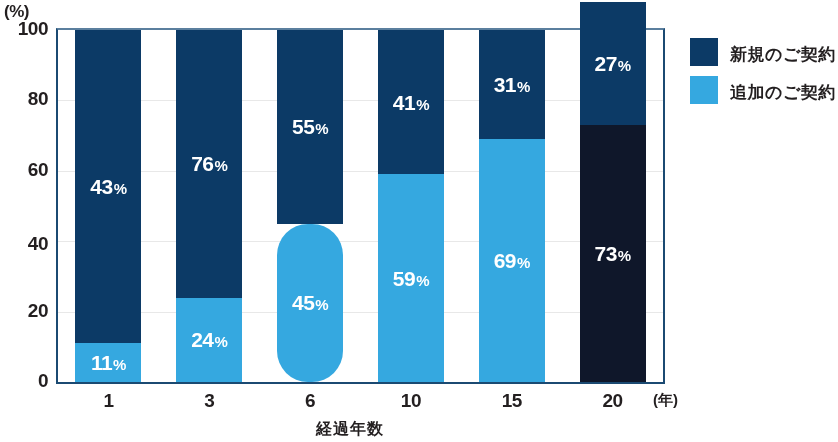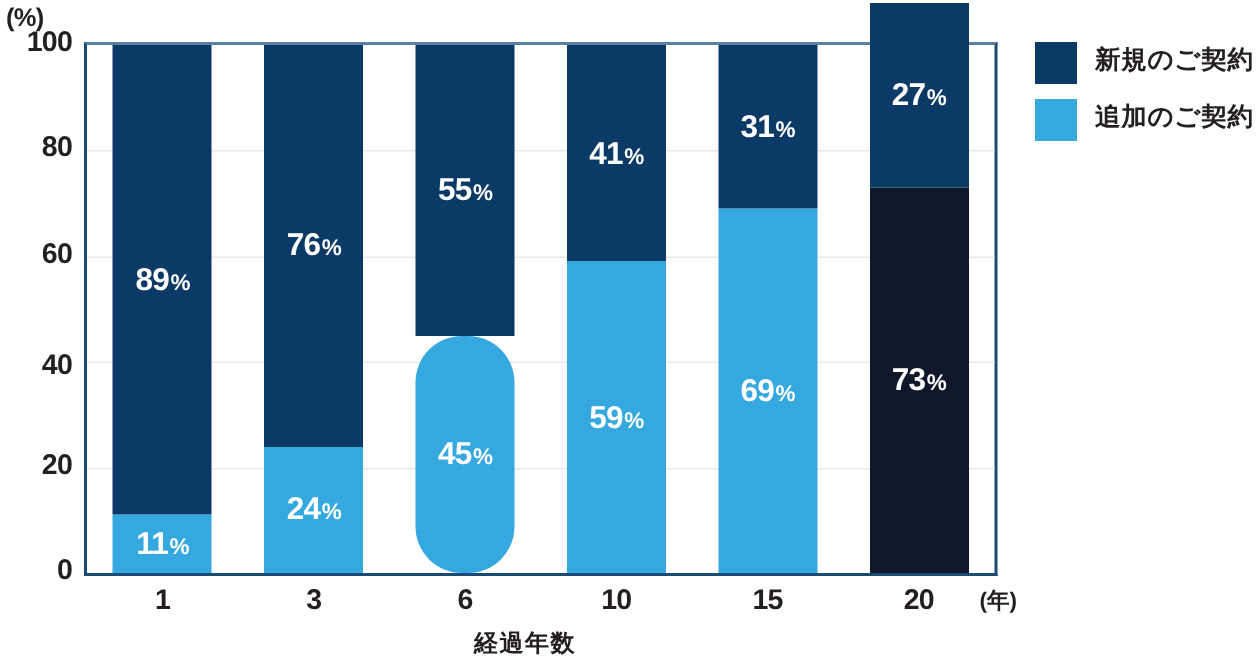--- a/index.html
+++ b/index.html
@@ -135,21 +135,21 @@
   }
 
   
   #legend {
     position: absolute;
     left: 690px;
     top: 28px;
   }
   .legend-row {
     display: flex;
-    align-items: flex-start;
+    align-items: flex-end;
     height: 38px;
   }
   .legend-swatch {
     width: 28px;
     height: 28px;
     flex: 0 0 auto;
   }
   .legend-swatch.new { background: #0c3a66; }
   .legend-swatch.add { background: #35a8e0; }
   .legend-text {
@@ -183,21 +183,21 @@
         <div class="gridline" style="top: 140.8px;"></div>
         <div class="gridline" style="top: 211.2px;"></div>
         <div class="gridline" style="top: 281.6px;"></div>
       </div>
     <div class="bars-layer" id="bars-layer">
         <div class="bar-group" style="left: 17.3937px; width: 66.0458px;">
           <div class="seg seg-add" style="bottom: 0px; height: 38.72px; background: rgb(53, 168, 224);">
             <span class="seg-label"><span>11</span><span class="pct">%</span></span>
           </div>
           <div class="seg seg-new" style="bottom: 38.72px; height: 313.28px; background: rgb(12, 58, 102);">
-            <span class="seg-label"><span>89</span><span class="pct">%</span></span>
+            <span class="seg-label"><span>43</span><span class="pct">%</span></span>
           </div>
         </div>
         <div class="bar-group" style="left: 118.227px; width: 66.0458px;">
           <div class="seg seg-add" style="bottom: 0px; height: 84.48px; background: rgb(53, 168, 224); justify-content: center;">
             <span class="seg-label"><span>24</span><span class="pct">%</span></span>
           </div>
           <div class="seg seg-new" style="bottom: 84.48px; height: 267.52px; background: rgb(12, 58, 102);">
             <span class="seg-label"><span>76</span><span class="pct">%</span></span>
           </div>
         </div>

